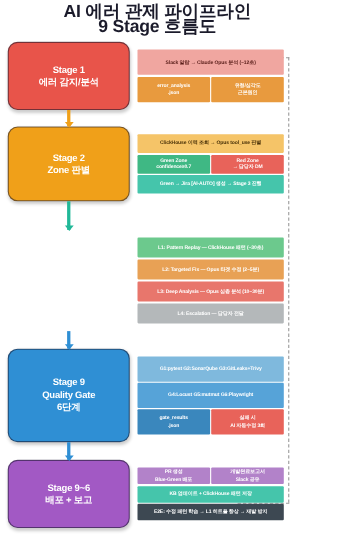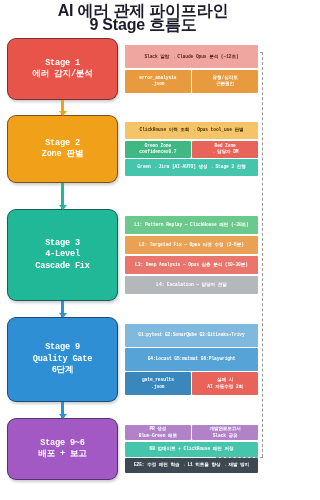--- a/index.html
+++ b/index.html
@@ -32,21 +32,21 @@
   .feedback-top{
     position:absolute;left:131px;top:52px;width:132px;height:0;
     border-top:1px dashed #9a9a9a;
   }
   .feedback-bottom{
     position:absolute;left:216px;top:457px;width:47px;height:0;
     border-top:1px dashed #9a9a9a;
   }
 
   
-  .stage-row{position:absolute;left:0;width:286px;font-family:Liberation Mono, monospace;}
+  .stage-row{position:absolute;left:0;width:286px;}
 
   .stage-box{
     position:absolute;left:7px;
     width:111px;
     border-radius:9px;
     box-sizing:border-box;
     border:1.4px solid rgba(20,20,40,.55);
     box-shadow:1px 2px 3px rgba(0,0,0,.20);
     display:flex;align-items:center;justify-content:center;
     text-align:center;
@@ -136,23 +136,20 @@
 confidence≥0.7</div>
             <div class="detail-cell" style="background: rgb(232, 99, 90); color: rgb(255, 255, 255);">Red Zone
 → 담당자 DM</div>
           </div>
           <div class="detail-band" style="flex: 1 1 0px;">
             <div class="detail-cell" style="background: rgb(69, 197, 171); color: rgb(255, 255, 255);">Green → Jira [AI-AUTO] 생성 → Stage 3 진행</div>
           </div>
         </div>
       </div>
       <div class="stage-row" style="top: 209px; height: 92px;">
-        <div class="stage-box" style="height: 92px; background: rgb(33, 184, 152);">Stage 3
-4-Level
-Cascade Fix</div>
         <div class="detail-col" style="top: 7px; height: 78px;">
           <div class="detail-band" style="flex: 1 1 0px;">
             <div class="detail-cell" style="background: rgb(108, 201, 141); color: rgb(255, 255, 255);">L1: Pattern Replay — ClickHouse 패턴 (~30초)</div>
           </div>
           <div class="detail-band" style="flex: 1 1 0px;">
             <div class="detail-cell" style="background: rgb(232, 161, 85); color: rgb(255, 255, 255);">L2: Targeted Fix — Opus 타겟 수정 (2~5분)</div>
           </div>
           <div class="detail-band" style="flex: 1 1 0px;">
             <div class="detail-cell" style="background: rgb(232, 118, 108); color: rgb(255, 255, 255);">L3: Deep Analysis — Opus 심층 분석 (10~30분)</div>
           </div>

